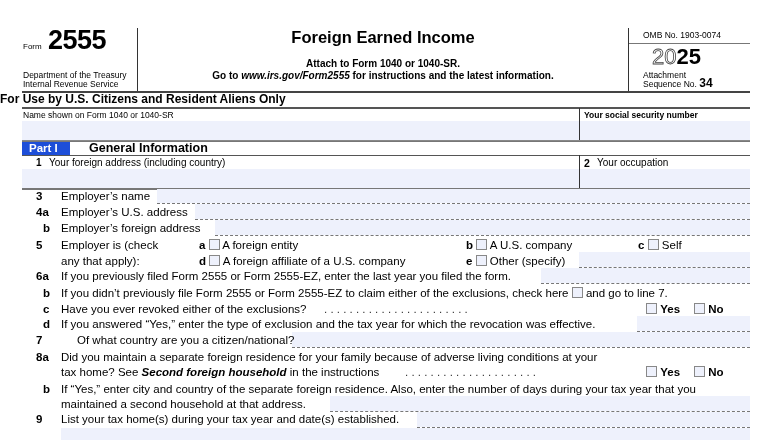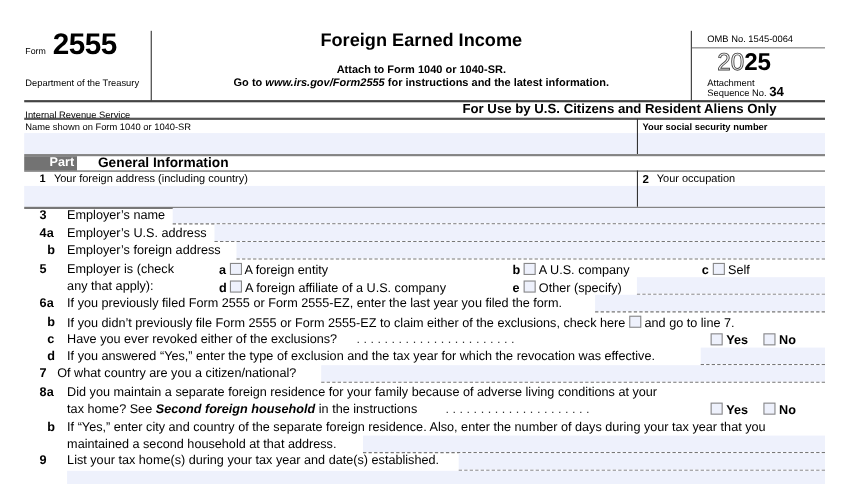--- a/index.html
+++ b/index.html
@@ -14,56 +14,56 @@
   .txt { position: absolute; font-size: 11.5px; white-space: nowrap; }
   .cb { display: inline-block; width: 11px; height: 11px; border: 1px solid #888; background: #eef1fc; vertical-align: -1px; }
 </style>
 </head>
 <body>
 
 <div>
   <span class="abs" style="left:23px;top:42px;font-size:8px;">Form</span>
   <span class="abs" style="left:48px;top:25px;font-size:27px;font-weight:bold;letter-spacing:-0.5px;">2555</span>
   <span class="abs" style="left:23px;top:71px;font-size:8.5px;line-height:9.5px;">Department of the Treasury</span>
-  <span class="abs" style="left:23px;top:80px;font-size:8.5px;line-height:9.5px;margin-top:20px;">Internal Revenue Service</span>
+  <span class="abs" style="left:23px;top:80px;font-size:8.5px;line-height:9.5px;">Internal Revenue Service</span>
 
   <div class="vline" style="left:137px;top:28px;width:1px;height:64px;"></div>
   <div class="vline" style="left:628px;top:28px;width:1px;height:64px;"></div>
 
   <div class="abs" style="left:138px;top:28px;width:490px;text-align:center;font-size:16.5px;font-weight:bold;">Foreign Earned Income</div>
   <div class="abs" style="left:138px;top:58px;width:490px;text-align:center;font-size:10px;font-weight:bold;">Attach to Form 1040 or 1040-SR.</div>
   <div class="abs" style="left:138px;top:70px;width:490px;text-align:center;font-size:10px;font-weight:bold;">
     <span>Go to </span><i>www.irs.gov/Form2555</i><span> for instructions and the latest information.</span>
   </div>
 
-  <span class="abs" style="left:643px;top:30px;font-size:8.5px;">OMB No. 1545-0064</span>
+  <span class="abs" style="left:643px;top:30px;font-size:8.5px;">OMB No. 1903-0074</span>
   <div class="hline" style="left:629px;top:43px;width:121px;height:1px;background:#777;"></div>
   <div class="abs" style="left:652px;top:44px;font-size:22px;line-height:26px;">
     <span style="color:#fff;-webkit-text-stroke:0.8px #444;font-weight:normal;">20</span><span style="font-weight:bold;">25</span>
   </div>
   <span class="abs" style="left:643px;top:71px;font-size:8.5px;line-height:8px;">Attachment</span>
   <span class="abs" style="left:643px;top:79px;font-size:8.5px;line-height:9px;"><span>Sequence No.</span> <b style="font-size:12px;">34</b></span>
 
   <div class="hline" style="left:22px;top:91px;width:728px;height:2px;background:#444;"></div>
-  <div class="abs" style="left:0;top:92px;width:706px;text-align:right;font-size:12px;font-weight:bold;">For Use by U.S. Citizens and Resident Aliens Only</div>
+  <div class="abs" style="left:0;top:92px;width:706px;text-align:left;font-size:12px;font-weight:bold;">For Use by U.S. Citizens and Resident Aliens Only</div>
   <div class="hline" style="left:22px;top:107px;width:728px;height:1.5px;background:#555;"></div>
 </div>
 
 <div>
   <span class="abs" style="left:23px;top:110px;font-size:8.5px;">Name shown on Form 1040 or 1040-SR</span>
   <div class="fill" style="left:22px;top:121px;width:557px;height:19px;"></div>
   <div class="vline" style="left:579px;top:108px;width:1px;height:32px;"></div>
   <span class="abs" style="left:584px;top:110px;font-size:8.5px;font-weight:bold;">Your social security number</span>
   <div class="fill" style="left:580px;top:121px;width:170px;height:19px;"></div>
   <div class="hline" style="left:22px;top:140px;width:728px;height:1px;background:#888;"></div>
 </div>
 
 <div>
   <div class="hline" style="left:22px;top:141px;width:728px;height:1px;background:#777;"></div>
-  <div class="abs" style="left:22px;top:142px;width:48px;height:13px;background:#737373;color:#fff;font-weight:bold;font-size:11.5px;line-height:13px;padding-left:23px;">Part I</div>
+  <div class="abs" style="left:22px;top:142px;width:48px;height:13px;background:#1d4ed8;color:#fff;font-weight:bold;font-size:11.5px;line-height:13px;padding-left:7px;">Part I</div>
   <span class="abs" style="left:89px;top:141px;font-size:12.5px;font-weight:bold;">General Information</span>
   <div class="hline" style="left:22px;top:155px;width:728px;height:1px;background:#555;"></div>
 </div>
 
 <div>
   <span class="num" style="left:36px;top:157px;font-size:10px;">1</span>
   <span class="txt" style="left:49px;top:157px;font-size:10px;">Your foreign address (including country)</span>
   <div class="fill" style="left:22px;top:169px;width:557px;height:19px;"></div>
   <div class="vline" style="left:579px;top:155px;width:1px;height:33px;"></div>
   <span class="num" style="left:584px;top:157px;font-size:10.5px;">2</span>
@@ -160,21 +160,21 @@
 <div>
   <span class="num" style="left:43px;top:318px;">d</span>
   <span class="txt" style="left:61px;top:318px;">If you answered “Yes,” enter the type of exclusion and the tax year for which the revocation was effective.</span>
   <div class="fill" style="left:637px;top:316px;width:113px;height:15px;"></div>
   <div class="dash" style="left:637px;top:331px;width:113px;"></div>
   <div class="fill" style="left:292px;top:332px;width:458px;height:15px;"></div>
 </div>
 
 <div>
   <span class="num" style="left:36px;top:334px;">7</span>
-  <span class="txt" style="left:52px;top:334px;">Of what country are you a citizen/national?</span>
+  <span class="txt" style="left:77px;top:334px;">Of what country are you a citizen/national?</span>
   <div class="dash" style="left:292px;top:347px;width:458px;"></div>
 </div>
 
 <div>
   <span class="num" style="left:36px;top:351px;">8a</span>
   <span class="txt" style="left:61px;top:351px;">Did you maintain a separate foreign residence for your family because of adverse living conditions at your</span>
   <span class="txt" style="left:61px;top:366px;">
     <span>tax home? See </span><b><i>Second foreign household</i></b><span> in the instructions</span>
   </span>
   <span class="txt" style="left:405px;top:366px;color:#333;">. . . . . . . . . . . . . . . . . . . . .</span>

